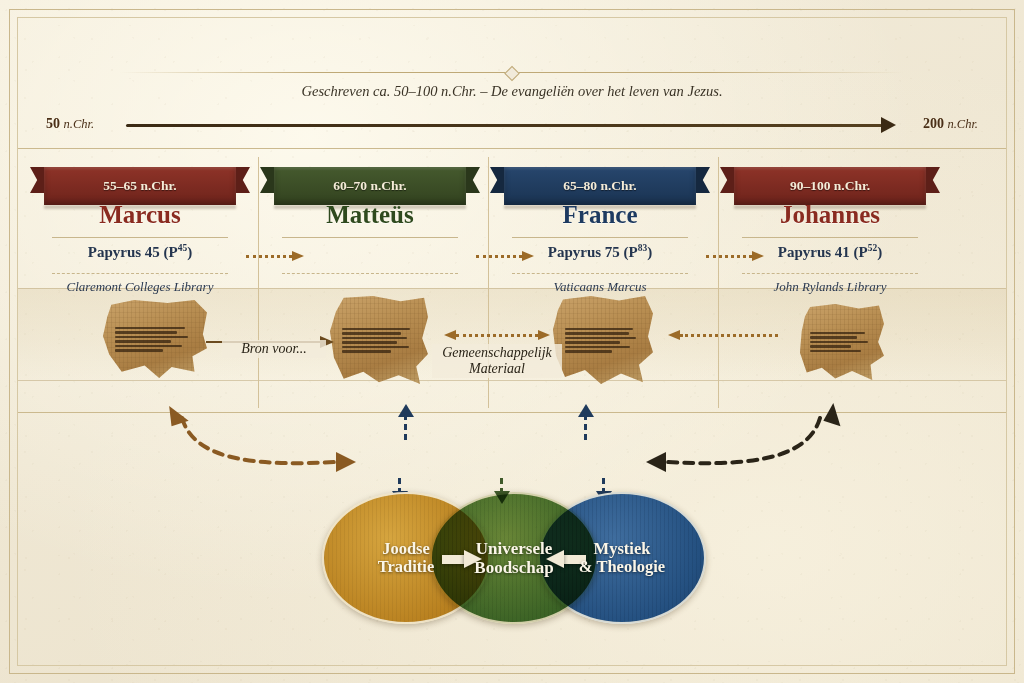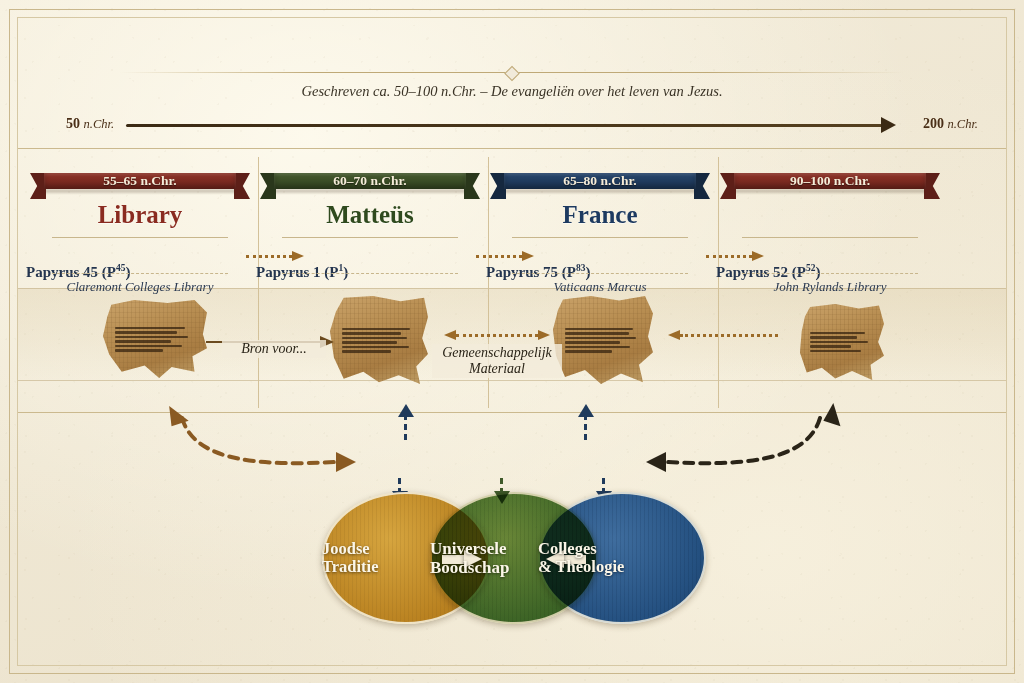--- a/index.html
+++ b/index.html
@@ -67,21 +67,21 @@
 
   .subtitle {
     position:absolute; left:0; right:0; top:83px;
     text-align:center;
     font-size:14.5px; font-style:italic; color:#3a3326;
   }
 
   
   .timeline { position:absolute; left:0; right:0; top:112px; height:28px; }
   .tl-label {
-    position:absolute; top:4px; font-size:14px; color:#4a2f17;margin-left:20px;
+    position:absolute; top:4px; font-size:14px; color:#4a2f17;
   }
   .tl-label .yr { font-weight:bold; }
   .tl-label .er { font-style:italic; font-size:12.5px; }
   .tl-left { left:46px; }
   .tl-right { right:46px; }
   .tl-line {
     position:absolute; left:126px; right:142px; top:12px; height:3px;
     background:linear-gradient(90deg,#3b2a14,#55401f);
     border-radius:2px;
   }
@@ -95,21 +95,21 @@
 
   .hrule { position:absolute; height:1px; background:#cbb98e; left:18px; right:18px; }
   .hrule.h1 { top:148px; }
   .hrule.h2 { top:412px; }
 
   
   .cols { position:absolute; left:18px; right:18px; top:149px; height:263px; }
   .vsep { position:absolute; top:8px; bottom:4px; width:1px; background:#d3c199; }
 
   .col { position:absolute; top:0; width:228px; height:263px; }
-  .ribbon-wrap { position:absolute; top:24px; left:4px; right:4px; height:20px; }
+  .ribbon-wrap { position:absolute; top:18px; left:4px; right:4px; height:42px; }
   .ribbon-body {
     position:absolute; inset:0 14px 4px 14px;
     display:flex; align-items:center; justify-content:center;
     color:#f5ecd8; font-size:13.5px; font-weight:bold;
     text-shadow:0 1px 1px rgba(0,0,0,.5);
     box-shadow: inset 0 -3px 6px rgba(0,0,0,.28), inset 0 2px 3px rgba(255,255,255,.12);
   }
   .ribbon-tail {
     position:absolute; top:0; width:16px; height:26px;
   }
@@ -125,22 +125,22 @@
     font-size:25px; font-weight:bold;
     text-shadow:0 1px 0 rgba(255,255,255,.55);
   }
   .rule-thin {
     position:absolute; left:26px; right:26px; height:1px; background:#c8b68c;
   }
   .rule-a { top:88px; }
   .rule-b { top:124px; border-top:1px dashed #c8b68c; background:none; height:0; }
 
   .papyrus-label {
-    position:absolute; top:94px; left:0; right:0; 
-    font-size:15px; color:#24354f; font-weight:bold;margin-top:20px;
+    position:absolute; top:94px; left:0; right:0; text-align:center;
+    font-size:15px; color:#24354f; font-weight:bold;
   }
   .papyrus-label sup { font-size:9.5px; font-weight:bold; }
   .loc {
     position:absolute; top:130px; left:0; right:0; text-align:center;
     font-size:13px; font-style:italic; color:#2b3a52;
   }
 
   
   .frag-band {
     position:absolute; left:18px; right:18px; top:288px; height:92px;
@@ -247,21 +247,21 @@
       repeating-linear-gradient(90deg, rgba(120,85,25,.13) 0 1px, rgba(0,0,0,0) 1px 4px),
       radial-gradient(circle at 40% 35%, #d6a53f, #b8801f 70%, #9c6a16); }
   .c-green{ left:108px; background:
       repeating-linear-gradient(90deg, rgba(30,55,20,.13) 0 1px, rgba(0,0,0,0) 1px 4px),
       radial-gradient(circle at 45% 35%, #6d9040, #3e6b2c 70%, #2d5222); mix-blend-mode:multiply; }
   .c-blue { left:216px; background:
       repeating-linear-gradient(90deg, rgba(10,30,60,.13) 0 1px, rgba(0,0,0,0) 1px 4px),
       radial-gradient(circle at 45% 35%, #3f6d9e, #245080 70%, #1b3c63); }
   .venn-label {
     position:absolute; top:0; width:168px; height:132px;
-    display:flex; flex-direction:column; align-items:flex-start; justify-content:center;
+    display:flex; flex-direction:column; align-items:center; justify-content:center;
     color:#fbf6e8; font-weight:bold; font-size:16.5px; line-height:1.12;
     text-shadow:0 1px 3px rgba(0,0,0,.55); text-align:center;
     pointer-events:none;
   }
   .venn-label.mid { font-size:17px; }
   .venn-arrow {
     position:absolute; top:58px; width:0;height:0;
     filter: drop-shadow(0 1px 2px rgba(0,0,0,.45));
   }
   .va-right { left:142px; border-left:18px solid #f2ead6; border-top:9px solid transparent; border-bottom:9px solid transparent; }
@@ -309,43 +309,40 @@
 
     <div class="col" style="left:8px">
       <div class="ribbon-wrap">
         <div class="ribbon-shadow"></div>
         <div class="ribbon-tail l" style="background:#5d1f18"></div>
         <div class="ribbon-tail r" style="background:#5d1f18"></div>
         <div class="ribbon-body" style="background:linear-gradient(180deg,#8e3328,#6d231b)">
           <span>55–65 n.Chr.</span>
         </div>
       </div>
-      <div class="gname" style="color:#8a2b20">Library</div>
+      <div class="gname" style="color:#8a2b20">Marcus</div>
       <div class="rule-thin rule-a"></div>
       <div class="papyrus-label">
         <span>Papyrus 45 (P</span><sup>45</sup><span>)</span>
       </div>
       <div class="rule-thin rule-b"></div>
       <div class="loc">Claremont Colleges Library</div>
     </div>
 
     <div class="col" style="left:238px">
       <div class="ribbon-wrap">
         <div class="ribbon-shadow"></div>
         <div class="ribbon-tail l" style="background:#2a371b"></div>
         <div class="ribbon-tail r" style="background:#2a371b"></div>
         <div class="ribbon-body" style="background:linear-gradient(180deg,#455a2e,#32421f)">
           <span>60–70 n.Chr.</span>
         </div>
       </div>
       <div class="gname" style="color:#2f4a1e">Matteüs</div>
       <div class="rule-thin rule-a"></div>
-      <div class="papyrus-label">
-        <span>Papyrus 1 (P</span><sup>1</sup><span>)</span>
-      </div>
       <div class="rule-thin rule-b"></div>
     </div>
 
     <div class="col" style="left:468px">
       <div class="ribbon-wrap">
         <div class="ribbon-shadow"></div>
         <div class="ribbon-tail l" style="background:#15283f"></div>
         <div class="ribbon-tail r" style="background:#15283f"></div>
         <div class="ribbon-body" style="background:linear-gradient(180deg,#27466d,#1a3352)">
           <span>65–80 n.Chr.</span>
@@ -362,23 +359,24 @@
 
     <div class="col" style="left:698px">
       <div class="ribbon-wrap">
         <div class="ribbon-shadow"></div>
         <div class="ribbon-tail l" style="background:#5d1f18"></div>
         <div class="ribbon-tail r" style="background:#5d1f18"></div>
         <div class="ribbon-body" style="background:linear-gradient(180deg,#8e3328,#6d231b)">
           <span>90–100 n.Chr.</span>
         </div>
       </div>
+      <div class="gname" style="color:#8a2b20">Johannes</div>
       <div class="rule-thin rule-a"></div>
       <div class="papyrus-label">
-        <span>Papyrus 52 (P</span><sup>52</sup><span>)</span>
+        <span>Papyrus 41 (P</span><sup>52</sup><span>)</span>
       </div>
       <div class="rule-thin rule-b"></div>
       <div class="loc">John Rylands Library</div>
     </div>
   </div>
 
   <div class="dotarrow" style="left:246px; top:251px; width:58px">
     <div class="dash"></div>
       <div class="head"></div>
   </div>
@@ -509,18 +507,18 @@
 
     <div class="venn-label" style="left:0">
       <span>Joodse</span>
         <span>Traditie</span>
     </div>
     <div class="venn-label mid" style="left:108px">
       <span>Universele</span>
         <span>Boodschap</span>
     </div>
     <div class="venn-label" style="left:216px">
-      <span>Colleges</span>
+      <span>Mystiek</span>
         <span>&amp; Theologie</span>
     </div>
   </div>
 
 </div>
 
 </body></html>

